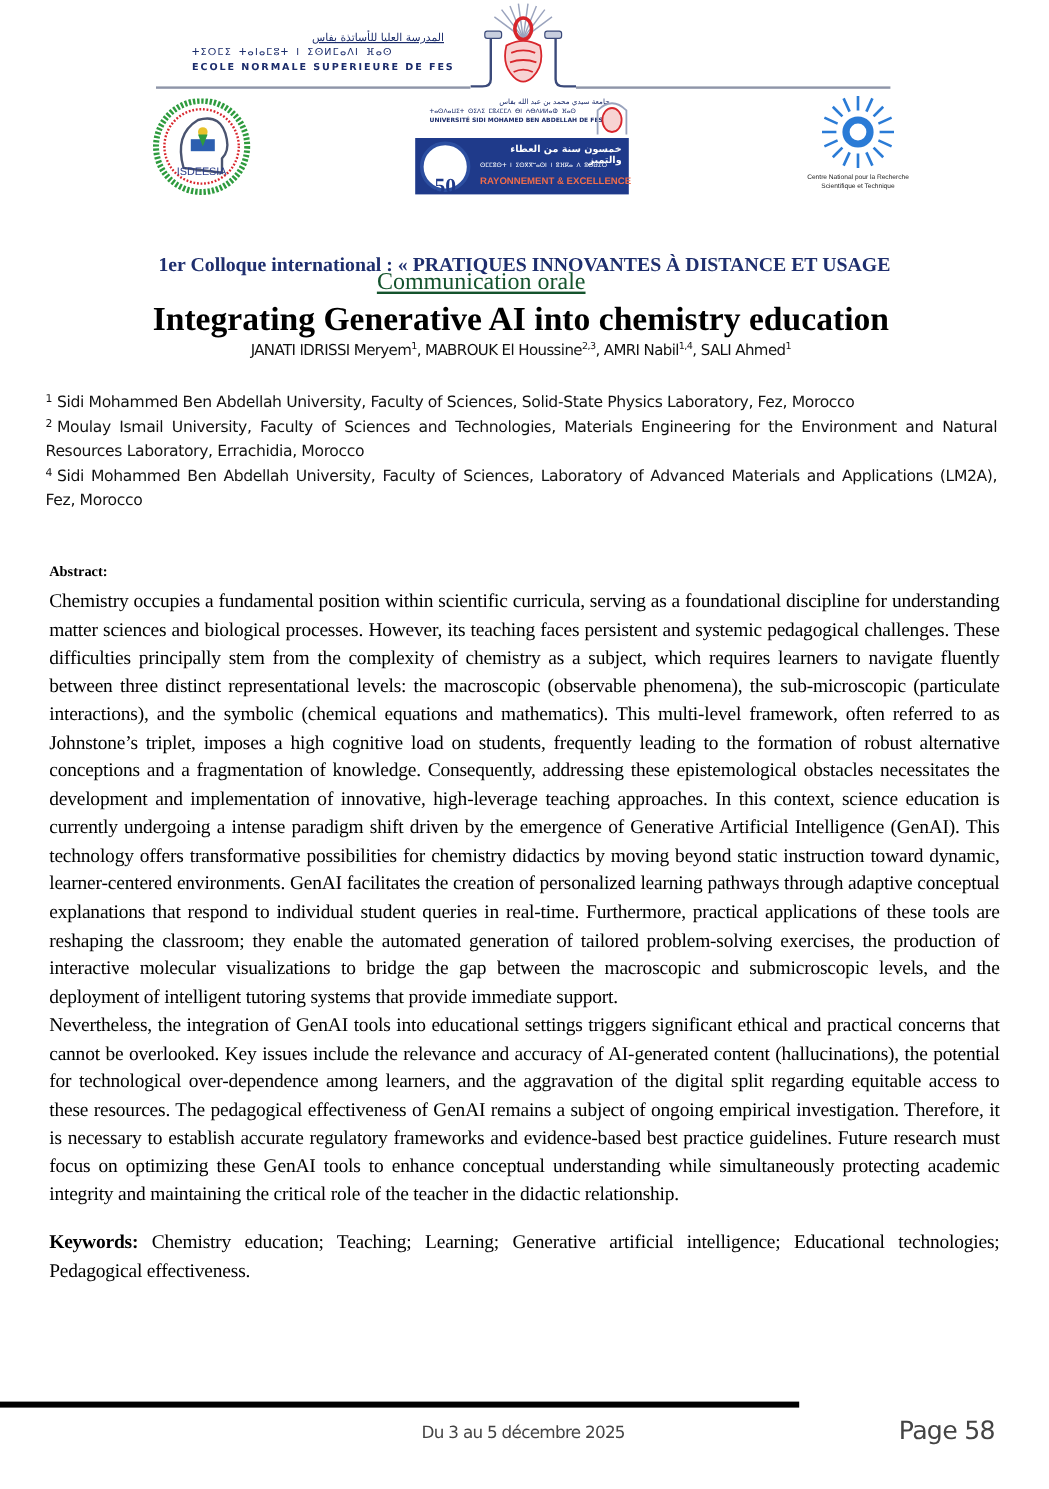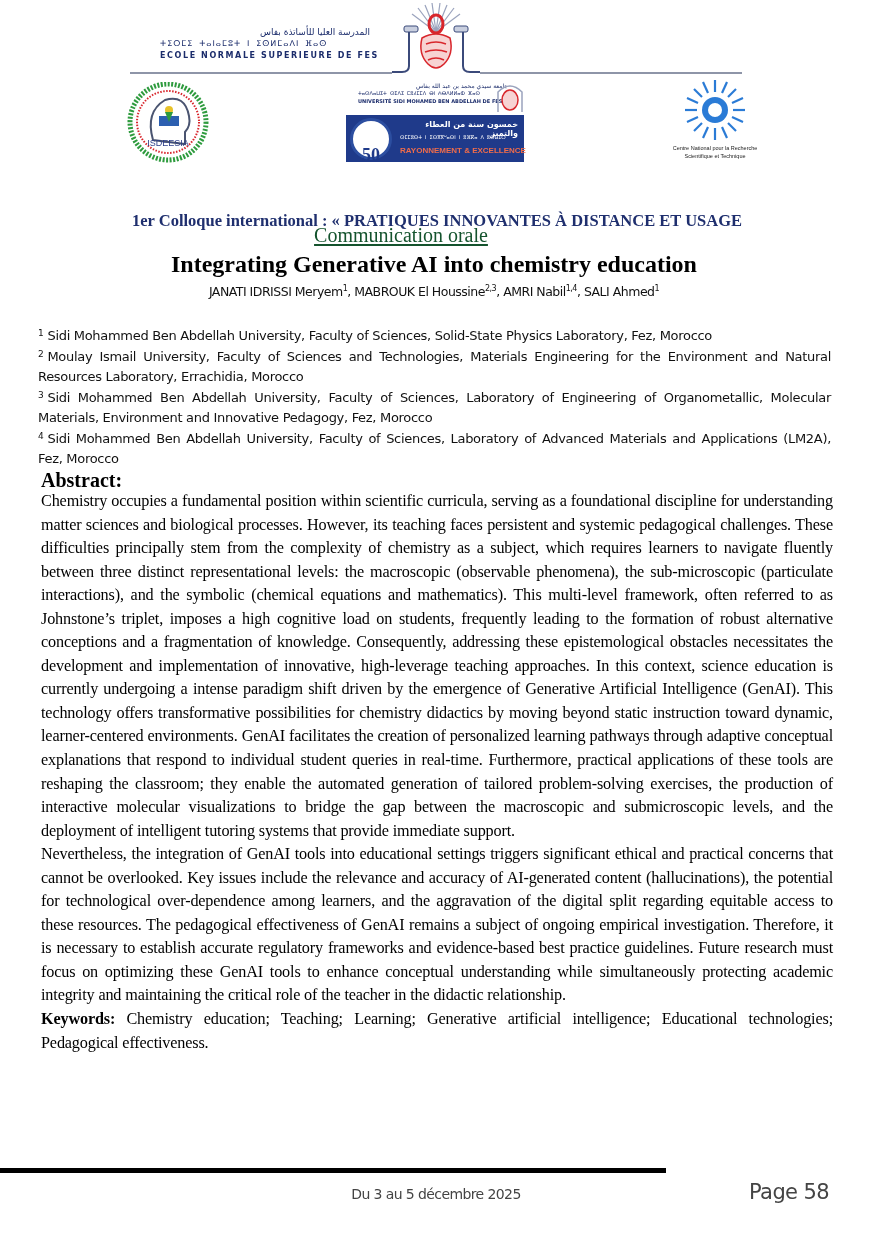--- a/index.html
+++ b/index.html
@@ -3,21 +3,21 @@
 <meta charset="utf-8">
 <style>
   * { box-sizing: border-box; margin: 0; padding: 0; }
   html, body { width: 874px; height: 1241px; background: #ffffff; overflow: hidden; }
   body { position: relative; font-family: "Liberation Serif", serif; color: #000; }
 
   
   .banner { position: absolute; left: 130px; top: 0; width: 612px; height: 80px; }
   .banner-left { position: absolute; left: 30px; top: 26px; width: 210px; text-align: left; }
   .banner-right { position: absolute; left: 345px; top: 26px; width: 240px; text-align: left; }
-  .arabic-line { font-family: "DejaVu Sans", sans-serif; font-size: 9px; color: #1b2c6b; direction: rtl; text-align: right; height: 12px; line-height: 12px; letter-spacing: 1px; }
+  .arabic-line { font-family: "DejaVu Sans", sans-serif; font-size: 9px; color: #1b2c6b; direction: rtl; text-align: right; height: 12px; line-height: 12px; letter-spacing: 1px; text-decoration: underline; }
   .tifi-line { font-family: "DejaVu Sans Mono", monospace; font-size: 8px; color: #1b2c6b; height: 12px; line-height: 12px; letter-spacing: 1px; white-space: nowrap; }
   .latin-line { font-family: "DejaVu Sans", sans-serif; font-size: 8px; color: #1b2c6b; font-weight: bold; height: 12px; line-height: 12px; white-space: nowrap; }
   .latin-line.wide { letter-spacing: 1.6px; }
   .banner-rule-left { position: absolute; left: 0; top: 72px; width: 262px; height: 2px; background: #8e95a8; }
   .banner-rule-right { position: absolute; left: 350px; top: 72px; width: 262px; height: 2px; background: #8e95a8; }
   .emblem { position: absolute; left: 262px; top: 2px; width: 88px; height: 72px; }
 
   
   .logo-isdeesia { position: absolute; left: 125px; top: 82px; width: 86px; height: 82px; }
   .logo-usmba50 { position: absolute; left: 346px; top: 82px; width: 178px; height: 80px; }
@@ -31,34 +31,34 @@
   .band-ar { position: absolute; left: 54px; top: 5px; width: 118px; font-family: "DejaVu Sans", sans-serif; font-size: 8px; font-weight: bold; color: #ffffff; text-align: right; direction: rtl; }
   .band-tf { position: absolute; left: 54px; top: 19px; width: 118px; font-family: "DejaVu Sans Mono", monospace; font-size: 5px; color: #ffffff; white-space: nowrap; overflow: hidden; }
   .band-latin { position: absolute; left: 54px; top: 31px; width: 122px; font-family: "Liberation Sans", sans-serif; font-size: 8px; font-weight: bold; color: #f06c4a; white-space: nowrap; }
   .logo-cnrst { position: absolute; left: 665px; top: 76px; width: 100px; height: 90px; }
   .cnrst-text { position: absolute; left: 0; top: 68px; width: 100px; text-align: center; font-family: "Liberation Sans", sans-serif; font-size: 5.5px; color: #222; line-height: 8px; }
 
   
   .colloque { position: absolute; left: 60px; top: 176px; width: 754px; text-align: center; font-family: "Liberation Serif", serif; font-weight: bold; font-size: 16.5px; color: #1f2f6e; line-height: 24px; margin-top: 33px; }
   .comm-orale { position: absolute; left: 0; top: 224px; width: 802px; text-align: center; font-family: "Liberation Serif", serif; font-size: 20px; color: #14532d; }
   .comm-orale span { text-decoration: underline; text-underline-offset: 2px; }
-  .paper-title { position: absolute; left: 0; top: 251px; width: 868px; text-align: center; font-family: "Liberation Serif", serif; font-weight: bold; font-size: 24px; color: #000; }
+  .paper-title { position: absolute; left: 0; top: 251px; width: 868px; text-align: center; font-family: "Liberation Serif", serif; font-weight: bold; font-size: 28px; color: #000; }
   .authors { position: absolute; left: 0; top: 284px; width: 868px; text-align: center; font-family: "DejaVu Sans", sans-serif; font-size: 12.5px; color: #111; letter-spacing: -0.5px; }
   .authors sup { font-size: 8px; vertical-align: 5px; line-height: 0; }
 
   
   .affil { position: absolute; left: 38px; top: 326px; width: 793px; font-family: "DejaVu Sans", sans-serif; font-size: 13px; color: #111; line-height: 20.5px; text-align: justify; letter-spacing: -0.3px; }
   .affil p { text-align: justify; text-align-last: left; }
   .affil .sup { font-size: 9px; vertical-align: 4px; line-height: 0; margin-right: 4px; }
 
   
-  .abstract-head { position: absolute; left: 41px; top: 469px; font-family: "Liberation Serif", serif; font-weight: bold; font-size: 20px; color: #000; }
+  .abstract-head { position: absolute; left: 41px; top: 469px; font-family: "Liberation Serif", serif; font-weight: bold; font-size: 12px; color: #000; }
   .abstract { position: absolute; left: 41px; top: 490px; width: 792px; font-family: "Liberation Serif", serif; font-size: 16.2px; line-height: 23.55px; color: #000; text-align: justify; letter-spacing: -0.15px; }
   .abstract p { text-align: justify; }
-  .keywords { margin-top: 0; }
+  .keywords { margin-top: 16px; }
   .keywords b { font-weight: bold; }
 
   
   .footer-rule { position: absolute; left: 0; top: 1168px; width: 666px; height: 5px; background: #000; }
   .footer-dates { position: absolute; left: 186px; top: 1181px; width: 500px; text-align: center; font-family: "DejaVu Sans", sans-serif; font-size: 14px; color: #444; line-height: 27px; letter-spacing: -0.6px; }
   .footer-page { position: absolute; left: 749px; top: 1180px; font-family: "DejaVu Sans", sans-serif; font-size: 21px; color: #444; letter-spacing: -0.6px; text-align: center; }
 </style>
 </head>
 <body>
 
@@ -160,21 +160,20 @@
 <div class="authors">
   <span>JANATI IDRISSI Meryem</span><sup>1</sup><span>, </span>
   <span>MABROUK El Houssine</span><sup>2,3</sup><span>, </span>
   <span>AMRI Nabil</span><sup>1,4</sup><span>, </span>
   <span>SALI Ahmed</span><sup>1</sup>
 </div>
 
 <div class="affil">
   <p><span class="sup">1</span><span>Sidi Mohammed Ben Abdellah University, Faculty of Sciences, Solid-State Physics Laboratory, Fez, Morocco</span></p>
   <p><span class="sup">2</span><span>Moulay Ismail University, Faculty of Sciences and Technologies, Materials Engineering for the Environment and Natural Resources Laboratory, Errachidia, Morocco</span></p>
-  <p><span class="sup">3</span><span>Sidi Mohammed Ben Abdellah University, Faculty of Sciences, Laboratory of Engineering of Organometallic, Molecular Materials, Environment and Innovative Pedagogy, Fez, Morocco</span></p>
   <p><span class="sup">4</span><span>Sidi Mohammed Ben Abdellah University, Faculty of Sciences, Laboratory of Advanced Materials and Applications (LM2A), Fez, Morocco</span></p>
 </div>
 
 <div class="abstract-head">Abstract:</div>
 <div class="abstract">
   <p>Chemistry occupies a fundamental position within scientific curricula, serving as a foundational discipline for understanding matter sciences and biological processes. However, its teaching faces persistent and systemic pedagogical challenges. These difficulties principally stem from the complexity of chemistry as a subject, which requires learners to navigate fluently between three distinct representational levels: the macroscopic (observable phenomena), the sub-microscopic (particulate interactions), and the symbolic (chemical equations and mathematics). This multi-level framework, often referred to as Johnstone’s triplet, imposes a high cognitive load on students, frequently leading to the formation of robust alternative conceptions and a fragmentation of knowledge. Consequently, addressing these epistemological obstacles necessitates the development and implementation of innovative, high-leverage teaching approaches. In this context, science education is currently undergoing a intense paradigm shift driven by the emergence of Generative Artificial Intelligence (GenAI). This technology offers transformative possibilities for chemistry didactics by moving beyond static instruction toward dynamic, learner-centered environments. GenAI facilitates the creation of personalized learning pathways through adaptive conceptual explanations that respond to individual student queries in real-time. Furthermore, practical applications of these tools are reshaping the classroom; they enable the automated generation of tailored problem-solving exercises, the production of interactive molecular visualizations to bridge the gap between the macroscopic and submicroscopic levels, and the deployment of intelligent tutoring systems that provide immediate support.</p>
   <p>Nevertheless, the integration of GenAI tools into educational settings triggers significant ethical and practical concerns that cannot be overlooked. Key issues include the relevance and accuracy of AI-generated content (hallucinations), the potential for technological over-dependence among learners, and the aggravation of the digital split regarding equitable access to these resources. The pedagogical effectiveness of GenAI remains a subject of ongoing empirical investigation. Therefore, it is necessary to establish accurate regulatory frameworks and evidence-based best practice guidelines. Future research must focus on optimizing these GenAI tools to enhance conceptual understanding while simultaneously protecting academic integrity and maintaining the critical role of the teacher in the didactic relationship.</p>
   <p class="keywords"><b>Keywords:</b> <span>Chemistry education; Teaching; Learning; Generative artificial intelligence; Educational technologies; Pedagogical effectiveness.</span></p>
 </div>
 

